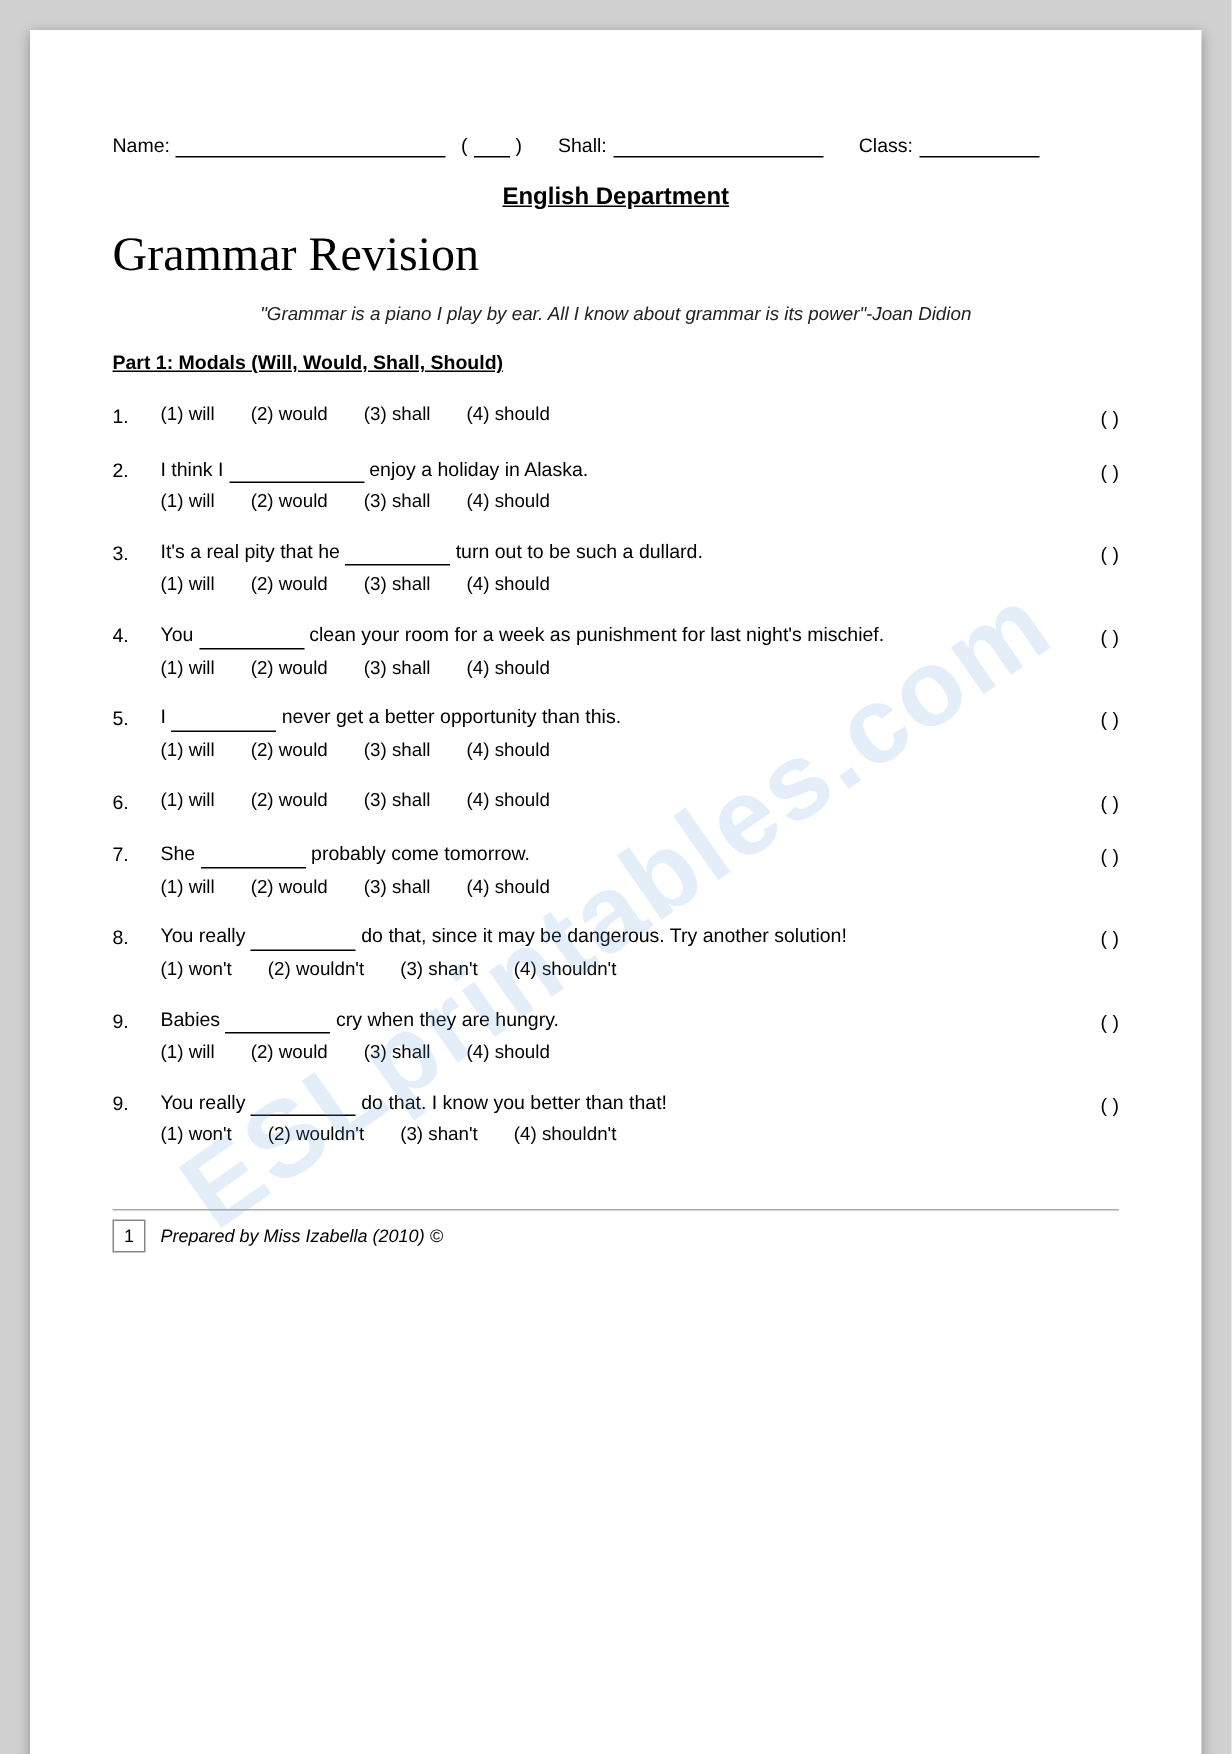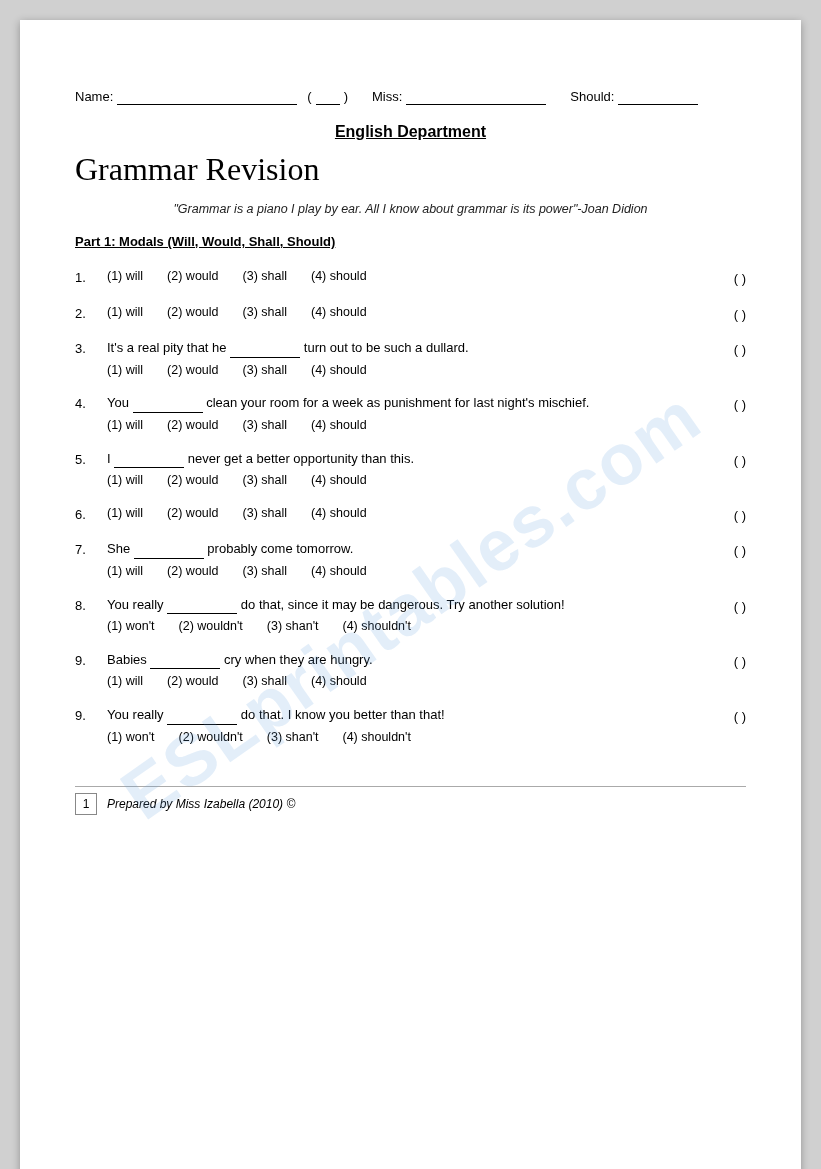--- a/index.html
+++ b/index.html
@@ -149,23 +149,23 @@
 <div class="page">
 
   <div class="watermark">ESLprintables.com</div>
 
   <div class="header-line">
     <span class="field-label">Name:</span>
     <span class="underline" style="width:180px;">&nbsp;</span>
     <span style="margin-left:6px;">(</span>
     <span class="underline" style="width:24px;">&nbsp;</span>
     <span>)</span>
-    <span style="margin-left:20px;">Miss:</span>
+    <span style="margin-left:20px;">Shall:</span>
     <span class="underline" style="width:140px;">&nbsp;</span>
-    <span style="margin-left:20px;">Should:</span>
+    <span style="margin-left:20px;">Class:</span>
     <span class="underline" style="width:80px;">&nbsp;</span>
   </div>
 
   <div class="dept-line">English Department</div>
 
   <div class="title">Grammar Revision</div>
 
   <div class="quote">"Grammar is a piano I play by ear. All I know about grammar is its power"-Joan Didion</div>
 
   <div class="part-heading">Part 1: Modals (Will, Would, Shall, Should)</div>
@@ -181,20 +181,21 @@
           <span class="q-option">(3) shall</span>
           <span class="q-option">(4) should</span>
         </div>
       </div>
       <div class="q-bracket">(     )</div>
     </div>
 
     <div class="question">
       <div class="q-num">2.</div>
       <div class="q-body">
+        <span class="q-text">I think I <span class="q-blank" style="min-width:90px;"></span> enjoy a holiday in Alaska.</span>
         <div class="q-options">
           <span class="q-option">(1) will</span>
           <span class="q-option">(2) would</span>
           <span class="q-option">(3) shall</span>
           <span class="q-option">(4) should</span>
         </div>
       </div>
       <div class="q-bracket">(     )</div>
     </div>
 

